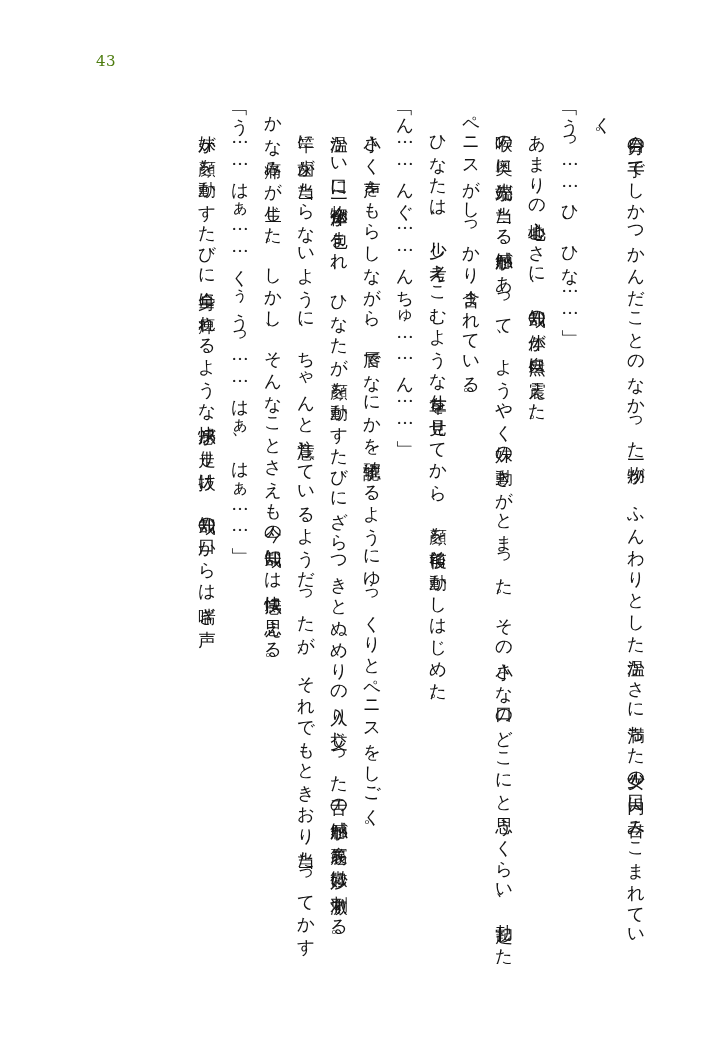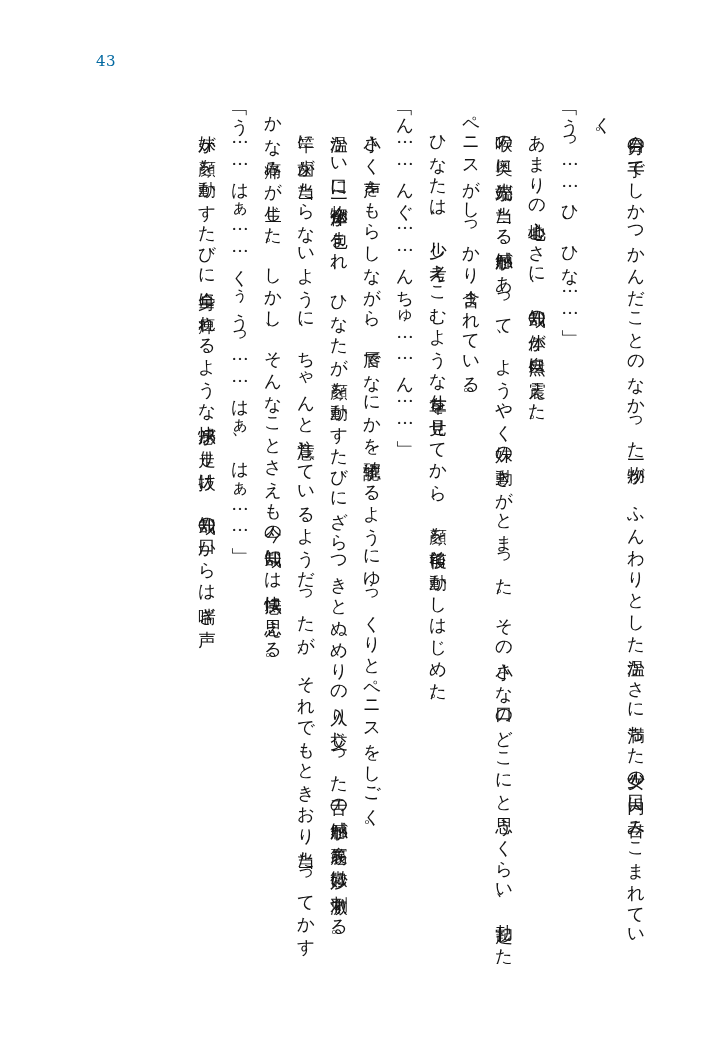--- a/index.html
+++ b/index.html
@@ -22,21 +22,21 @@
     width: 708px;
     height: 1050px;
     background: #ffffff;
   }
   .page-number {
     position: absolute;
     left: 96px;
     top: 52px;
     font-size: 15px;
     letter-spacing: 0.5px;
-    color: #0369a1;
+    color: #4d7c0f;
     font-family: "DejaVu Serif", "Liberation Serif", serif;
   }
   .text-block {
     position: absolute;
     right: 56px;
     top: 104px;
     width: 560px;
     height: 860px;
     writing-mode: vertical-rl;
     text-orientation: upright;

